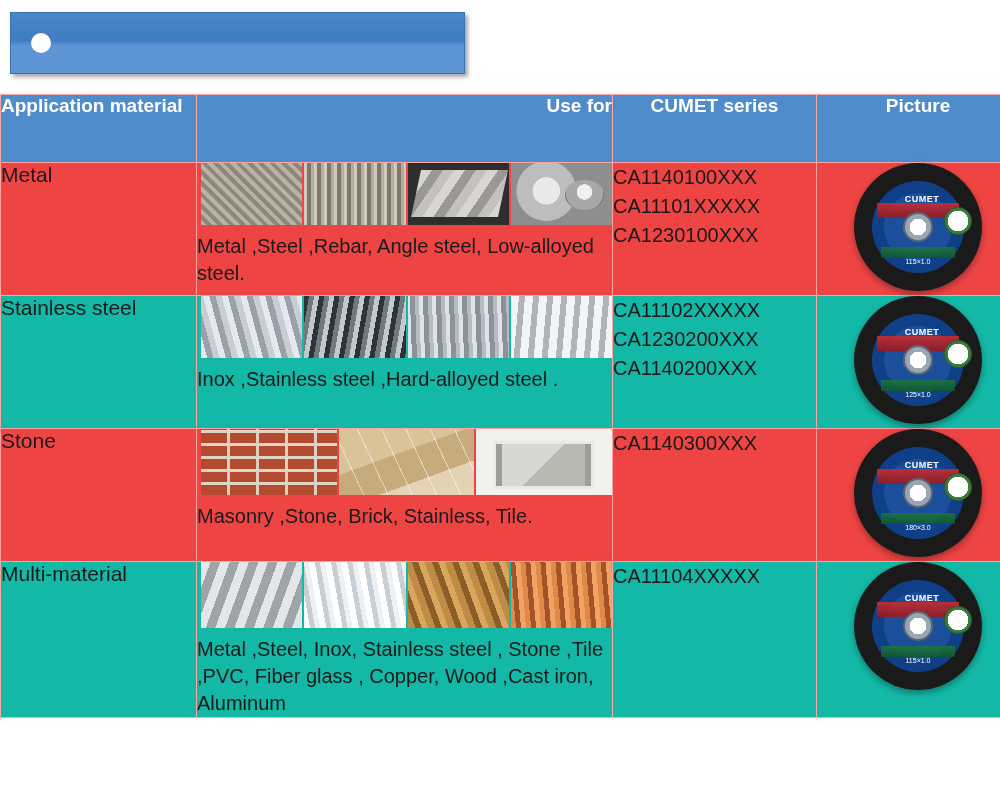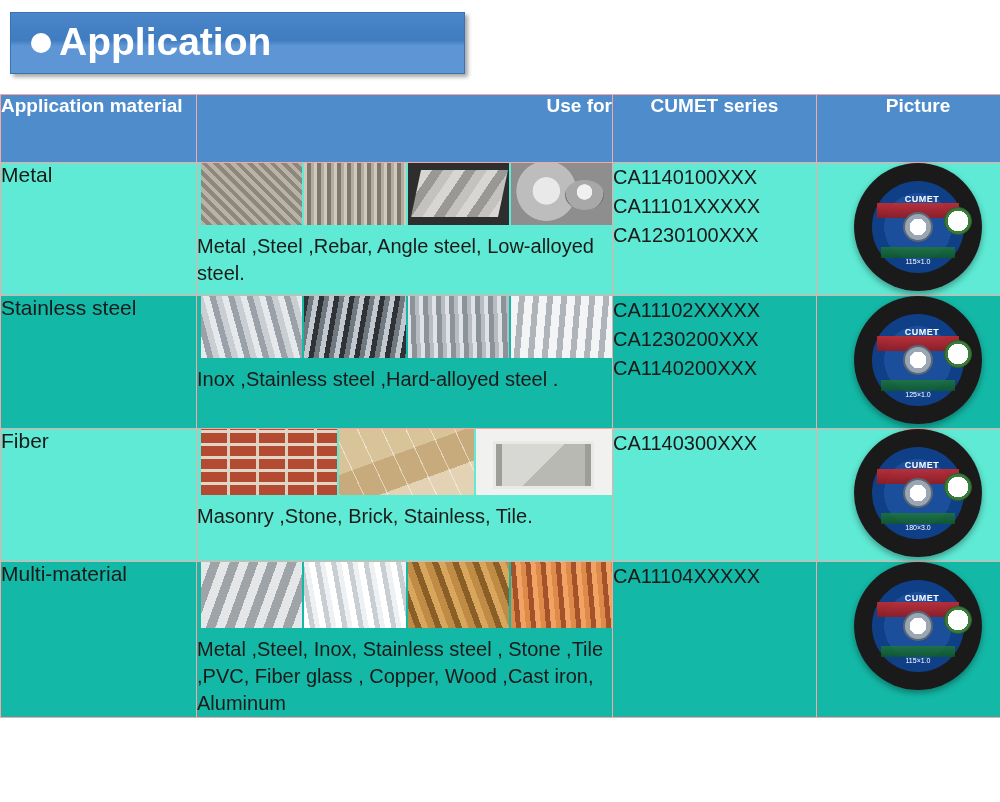--- a/index.html
+++ b/index.html
@@ -86,21 +86,21 @@
     padding: 14px 0 0 14px;
     line-height: 1.45;
     white-space: nowrap;
   }
   td.cell-picture {
     text-align: center;
     vertical-align: middle;
     padding: 6px 0;
   }
 
-  tr.row-even td { background: #5eead4; }
+  tr.row-even td { background: #ef4444; }
   tr.row-odd  td { background: #14b8a6; }
 
   .use-text {
     font-size: 20px;
     line-height: 1.35;
     margin-top: 8px;
   }
 
   
   .photo-strip {
@@ -306,21 +306,20 @@
     background: radial-gradient(circle, #ffffff 0 55%, #3a7d3a 56% 100%);
     border: 1px solid #2c5f2c;
     box-sizing: border-box;
   }
 </style>
 </head>
 <body>
 
 <div class="banner">
   <span class="bullet"></span>
-  <span class="banner-title">Application</span>
 </div>
 
 <table class="app-table">
   <thead>
     <tr>
       <th class="col-material">Application material</th>
       <th class="col-usefor">Use for</th>
       <th class="col-series">CUMET series</th>
       <th class="col-picture">Picture</th>
     </tr>
@@ -379,21 +378,21 @@
             <div class="brand">CUMET</div>
             <div class="spec">125×1.0</div>
             <div class="cert"></div>
             <div class="hub"></div>
           </div>
         </div>
       </td>
     </tr>
 
     <tr class="row-even">
-      <td class="cell-material">Fiber</td>
+      <td class="cell-material">Stone</td>
       <td class="cell-usefor">
         <div class="photo-strip tall">
           <div class="ph ph-brick"></div>
           <div class="ph ph-tilefloor"></div>
           <div class="ph ph-block"></div>
         </div>
         <div class="use-text">Masonry ,Stone, Brick, Stainless, Tile.</div>
       </td>
       <td class="cell-series">
         <div>CA1140300XXX</div>

